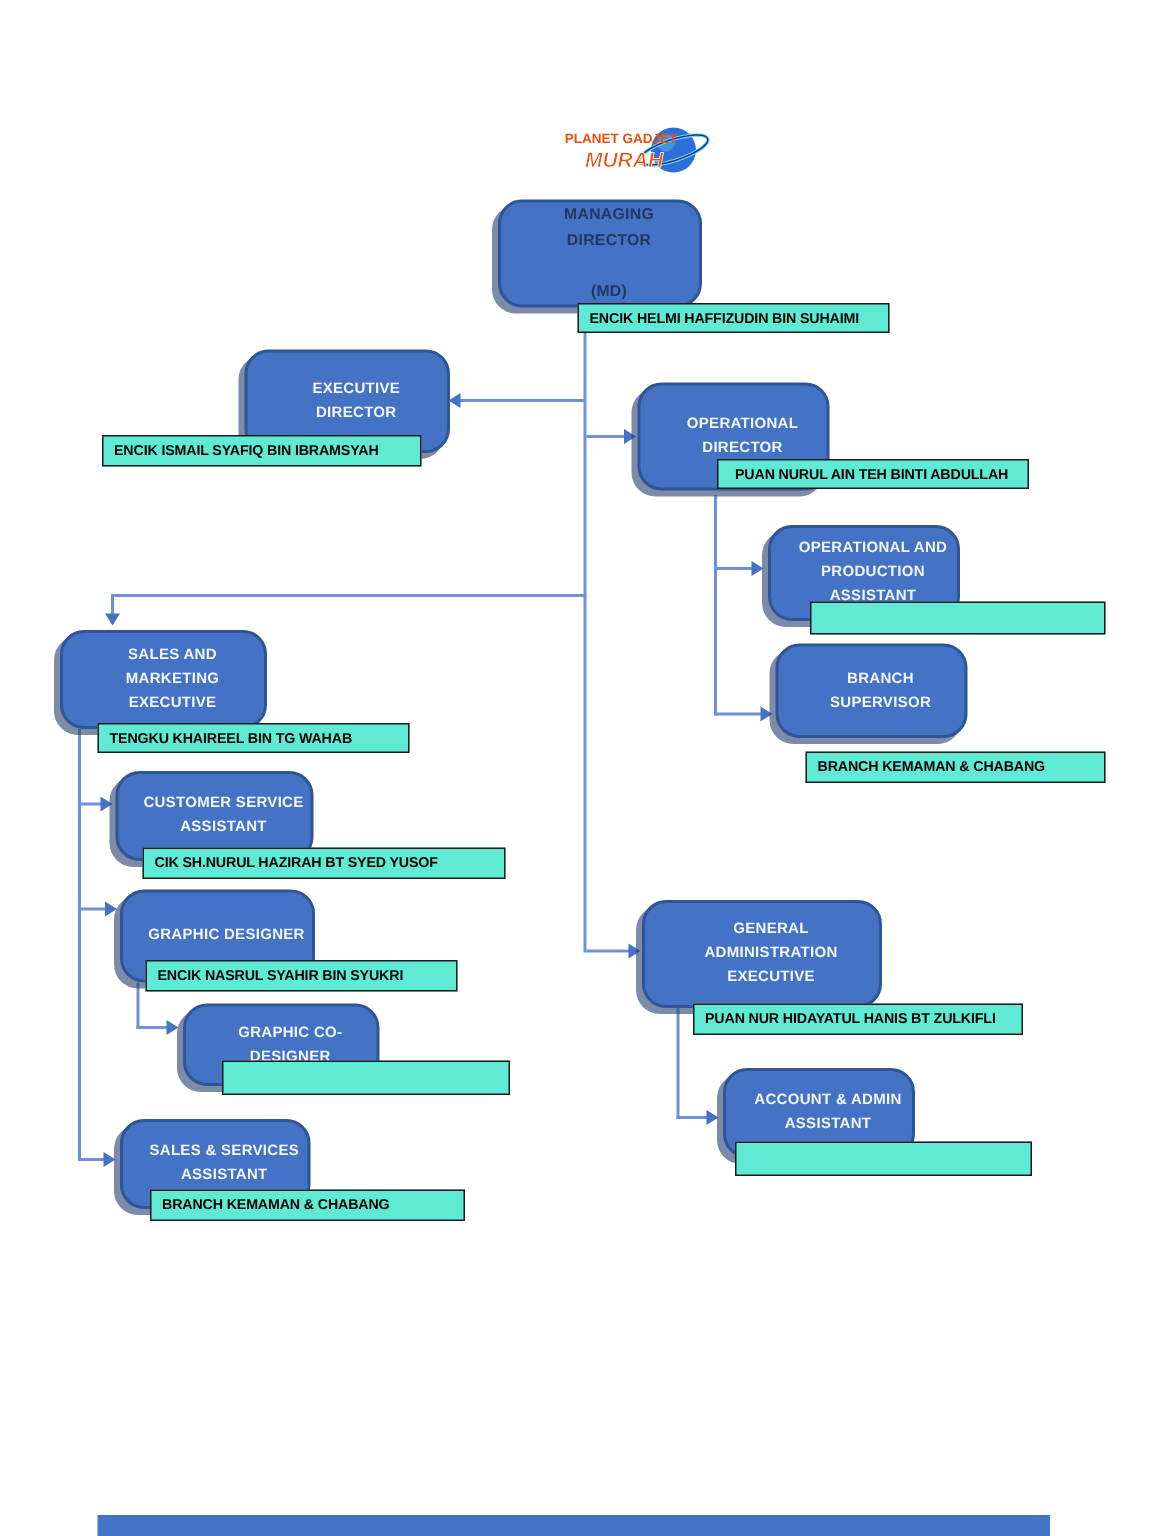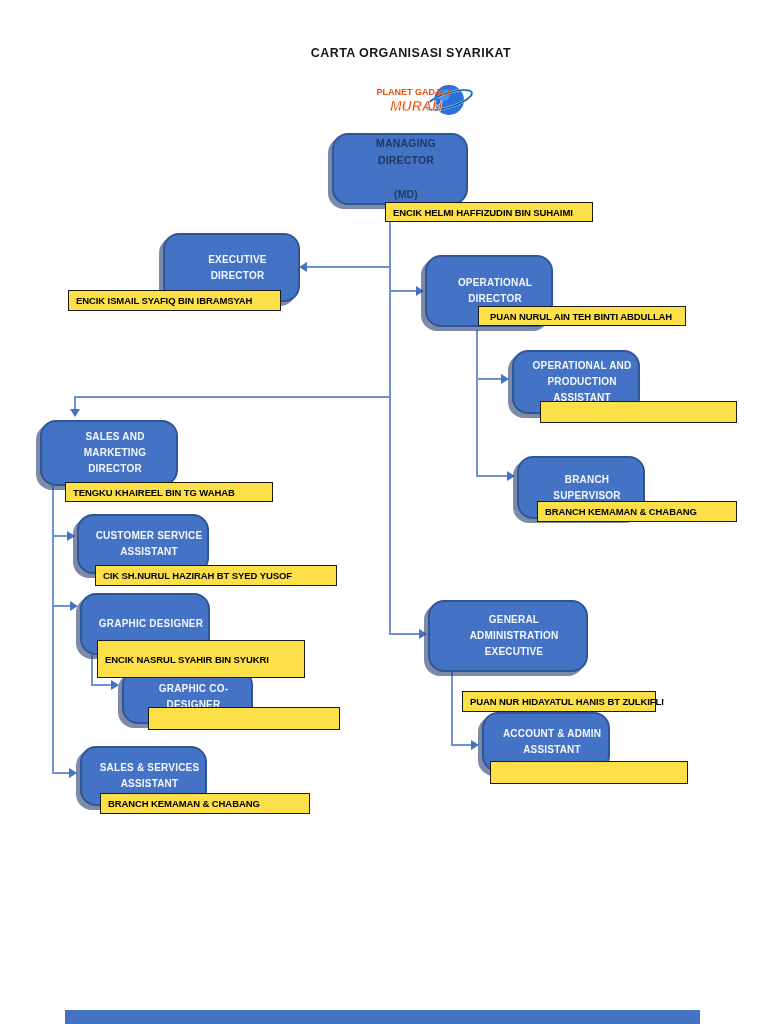--- a/index.html
+++ b/index.html
@@ -18,41 +18,40 @@
     box-shadow:-4px 4px 0 rgba(38,62,110,.6);
     display:flex;align-items:center;justify-content:center;box-sizing:border-box;padding-left:12px;
   }
   .node-title{
     white-space:pre-line;text-align:center;font-weight:bold;font-size:10px;line-height:16px;
     color:#F3F6FC;letter-spacing:.2px;
   }
   .node.md .node-title{color:#203864;font-size:10.5px;line-height:17px;}
   
   .name-label{
-    position:absolute;background:#fde047;border:1.5px solid #1a1a1a;box-sizing:border-box;
+    position:absolute;background:#5eead4;border:1.5px solid #1a1a1a;box-sizing:border-box;
     display:flex;align-items:center;padding-left:7px;z-index:5;
   }
   .name-label span{font-weight:bold;font-size:9.5px;color:#000;letter-spacing:-.1px;white-space:nowrap;}
   
   .hline,.vline{position:absolute;background:#6F92D7;z-index:1;}
   .hline{height:2px;}
   .vline{width:2px;}
   .arrow{position:absolute;width:0;height:0;z-index:2;}
   .arrow.right{border-top:5px solid transparent;border-bottom:5px solid transparent;border-left:8px solid #4472C4;}
   .arrow.left{border-top:5px solid transparent;border-bottom:5px solid transparent;border-right:8px solid #4472C4;}
   .arrow.down{border-left:5px solid transparent;border-right:5px solid transparent;border-top:8px solid #4472C4;}
   .node{z-index:3;}
   .footer-bar{position:absolute;left:65px;top:1010px;width:635px;height:14px;background:#4472C4;}
 </style>
 </head>
 <body>
 
 <div id="page">
 
-  <div class="doc-title">CARTA ORGANISASI SYARIKAT</div>
 
   <div class="logo">
     <svg width="112" height="44" viewBox="0 0 112 44">
       <circle cx="79" cy="20" r="15" fill="#2B6FD9"></circle>
       <circle cx="74" cy="15" r="6" fill="#4D9BE8" opacity="0.8"></circle>
       <ellipse cx="79" cy="20" rx="24" ry="7" fill="none" stroke="#7FD4F0" stroke-width="2.5" transform="rotate(-18 79 20)"></ellipse>
       <ellipse cx="79" cy="20" rx="24" ry="7" fill="none" stroke="#123C8A" stroke-width="1" transform="rotate(-18 79 20)"></ellipse>
       <text x="44" y="15" text-anchor="middle" font-family="Liberation Sans, sans-serif" font-size="9" font-weight="bold" fill="#E8500F">PLANET GADJET</text>
       <text x="46" y="31" text-anchor="middle" font-family="Liberation Sans, sans-serif" font-size="14" font-weight="bold" font-style="italic" fill="#E8500F" stroke="#ffffff" stroke-width="0.5">MURAH</text>
     </svg>
@@ -119,49 +118,49 @@
 
   <div class="node" style="left:512px;top:350px;width:128px;height:64px;">
     <div class="node-title">OPERATIONAL AND
 PRODUCTION
 ASSISTANT</div>
   </div>
   <div class="name-label" style="left:540px;top:401px;width:197px;height:22px;">
     <span></span>
   </div>
 
-  <div class="node" style="left:517px;top:456px;width:128px;height:63px;">
+  <div class="node" style="left:517px;top:429px;width:128px;height:63px;">
     <div class="node-title">BRANCH
 SUPERVISOR</div>
   </div>
   <div class="name-label" style="left:537px;top:501px;width:200px;height:21px;">
     <span>BRANCH KEMAMAN &amp; CHABANG</span>
   </div>
 
   <div class="node" style="left:40px;top:420px;width:138px;height:66px;">
     <div class="node-title">SALES AND
 MARKETING
-DIRECTOR</div>
+EXECUTIVE</div>
   </div>
   <div class="name-label" style="left:65px;top:482px;width:208px;height:20px;">
     <span>TENGKU KHAIREEL BIN TG WAHAB</span>
   </div>
 
   <div class="node" style="left:77px;top:514px;width:132px;height:60px;">
     <div class="node-title">CUSTOMER SERVICE
 ASSISTANT</div>
   </div>
   <div class="name-label" style="left:95px;top:565px;width:242px;height:21px;">
     <span>CIK SH.NURUL HAZIRAH BT SYED YUSOF</span>
   </div>
 
   <div class="node" style="left:80px;top:593px;width:130px;height:62px;">
     <div class="node-title">GRAPHIC DESIGNER</div>
   </div>
-  <div class="name-label" style="left:97px;top:640px;width:208px;height:38px;text-align:right;">
+  <div class="name-label" style="left:97px;top:640px;width:208px;height:21px;text-align:right;">
     <span>ENCIK NASRUL SYAHIR BIN SYUKRI</span>
   </div>
 
   <div class="node" style="left:122px;top:669px;width:131px;height:55px;">
     <div class="node-title">GRAPHIC CO-
 DESIGNER</div>
   </div>
   <div class="name-label" style="left:148px;top:707px;width:192px;height:23px;">
     <span></span>
   </div>
@@ -172,21 +171,21 @@
   </div>
   <div class="name-label" style="left:100px;top:793px;width:210px;height:21px;">
     <span>BRANCH KEMAMAN &amp; CHABANG</span>
   </div>
 
   <div class="node" style="left:428px;top:600px;width:160px;height:72px;">
     <div class="node-title">GENERAL
 ADMINISTRATION
 EXECUTIVE</div>
   </div>
-  <div class="name-label" style="left:462px;top:669px;width:194px;height:21px;margin-top:22px;">
+  <div class="name-label" style="left:462px;top:669px;width:220px;height:21px;">
     <span>PUAN NUR HIDAYATUL HANIS BT ZULKIFLI</span>
   </div>
 
   <div class="node" style="left:482px;top:712px;width:128px;height:60px;">
     <div class="node-title">ACCOUNT  &amp; ADMIN
 ASSISTANT</div>
   </div>
   <div class="name-label" style="left:490px;top:761px;width:198px;height:23px;">
     <span></span>
   </div>

